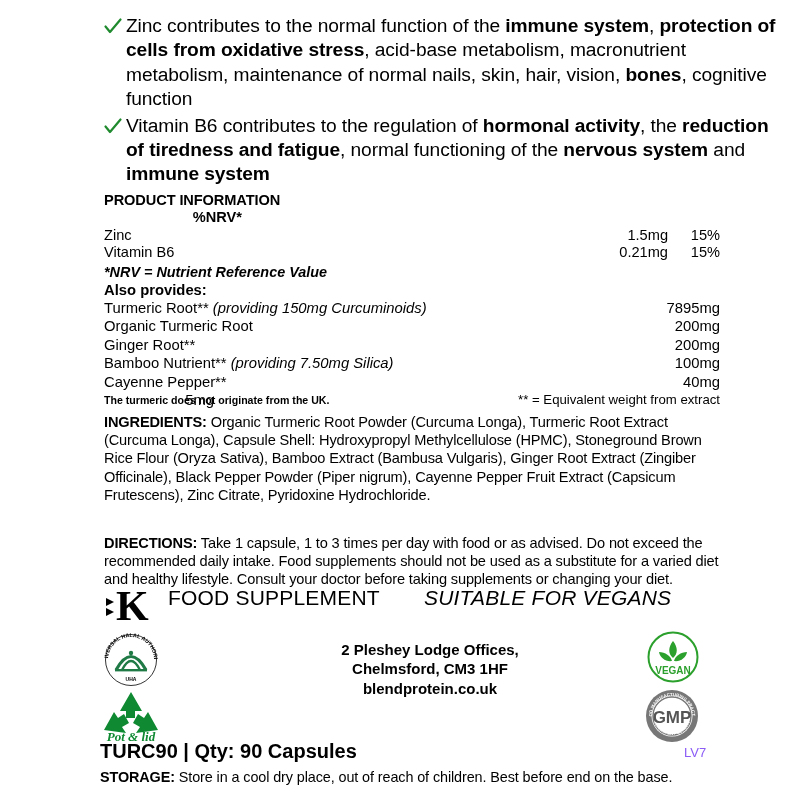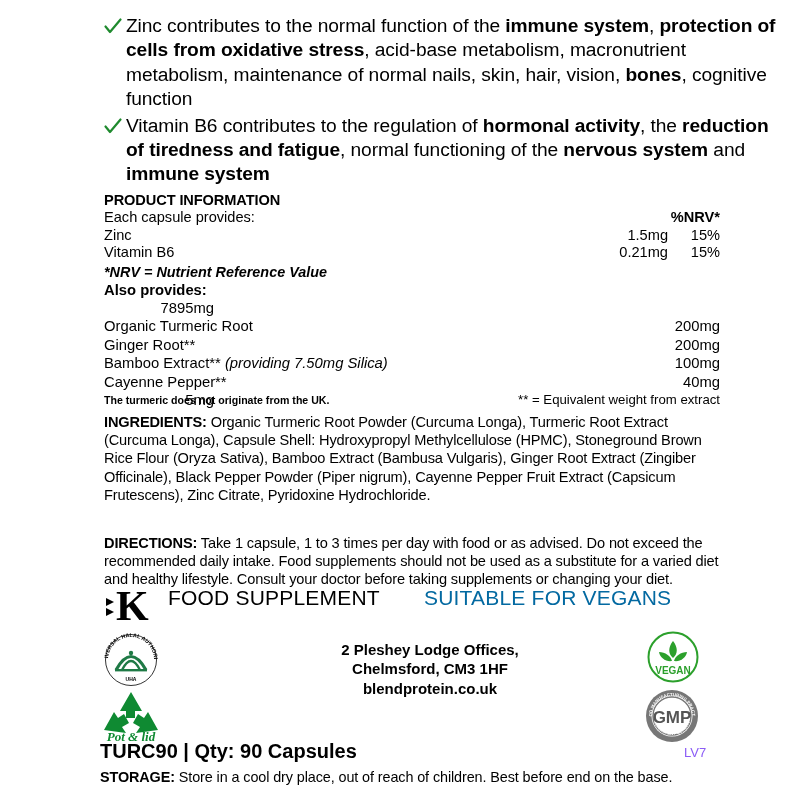--- a/index.html
+++ b/index.html
@@ -149,21 +149,22 @@
     line-height: 24px;
     letter-spacing: 0.2px;
   }
   .sv {
     position: absolute;
     left: 424px;
     top: 586px;
     font-size: 21px;
     line-height: 24px;
     letter-spacing: 0.2px;
-    color: #0369a1;
+    color: #000000;
+    font-style: italic;
   }
 
   
   .kosher {
     position: absolute;
     left: 96px;
     top: 582px;
     width: 54px;
     height: 46px;
   }
@@ -274,21 +275,20 @@
         <span>Vitamin B6 contributes to the regulation of </span><b>hormonal activity</b><span>, the </span><b>reduction of tiredness and fatigue</b><span>, normal functioning of the </span><b>nervous system</b><span> and </span><b>immune system</b>
       </span>
     </div>
 
   </div>
 
   <div class="pi">
     <div class="pi-head">PRODUCT INFORMATION</div>
 
     <div class="row hdr">
-      <span class="nm">Each capsule provides:</span>
       <span class="amt"></span>
       <span class="nrv">%NRV*</span>
     </div>
 
     <div class="row">
       <span class="nm">Zinc</span>
       <span class="amt">1.5mg</span>
       <span class="nrv">15%</span>
     </div>
 
@@ -298,40 +298,44 @@
       <span class="nrv">15%</span>
     </div>
 
     <div class="note-it">*NRV = Nutrient Reference Value</div>
   </div>
 
   <div class="ap">
     <div class="ap-head">Also provides:</div>
 
     <div class="ap-row">
+      <span class="nm">
+        <span>Turmeric Root**</span>
+        <i>(providing 150mg Curcuminoids)</i>
+      </span>
       <span class="amt">7895mg</span>
     </div>
 
     <div class="ap-row">
       <span class="nm">
         <span>Organic Turmeric Root</span>
       </span>
       <span class="amt">200mg</span>
     </div>
 
     <div class="ap-row">
       <span class="nm">
         <span>Ginger Root**</span>
       </span>
       <span class="amt">200mg</span>
     </div>
 
     <div class="ap-row">
       <span class="nm">
-        <span>Bamboo Extract**</span>
+        <span>Bamboo Nutrient**</span>
         <i>(providing 7.50mg Silica)</i>
       </span>
       <span class="amt">100mg</span>
     </div>
 
     <div class="ap-row">
       <span class="nm">
         <span>Cayenne Pepper**</span>
       </span>
       <span class="amt">40mg</span>

